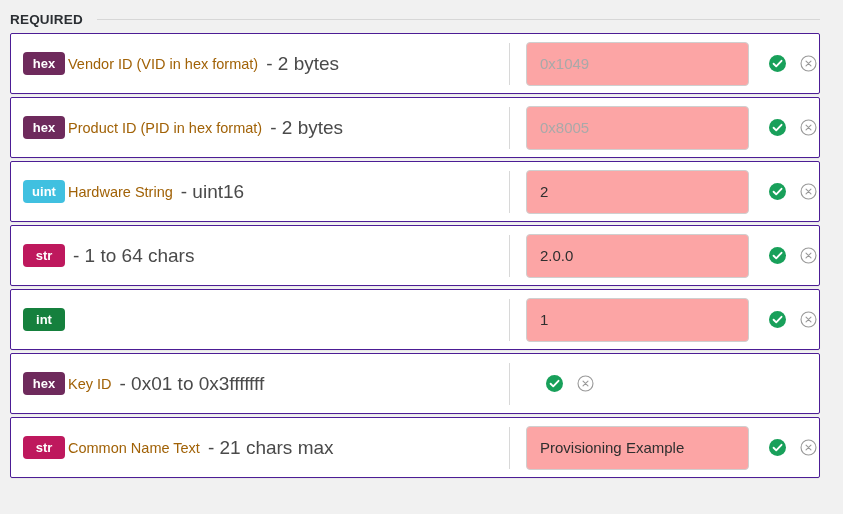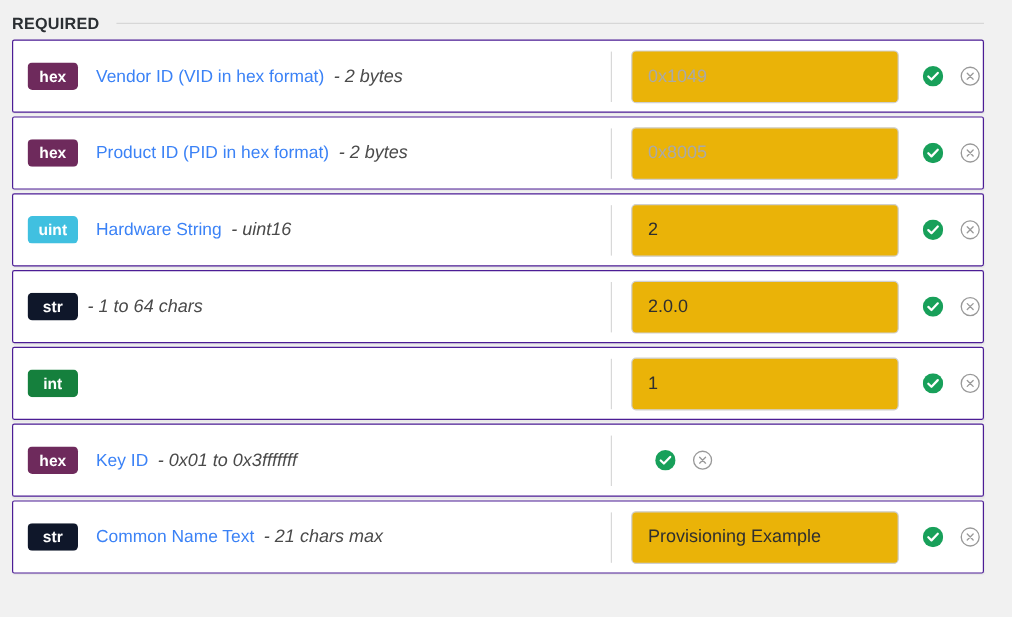--- a/index.html
+++ b/index.html
@@ -84,33 +84,32 @@
     border-radius: 4px;
     color: #ffffff;
     font-size: 13px;
     font-weight: bold;
     line-height: 1;
     box-sizing: border-box;
     flex: 0 0 auto;
   }
   .badge-hex  { background: #6e2a5c; }
   .badge-uint { background: #40c0e0; }
-  .badge-str  { background: #0f172a; }
+  .badge-str  { background: #be185d; }
   .badge-int  { background: #15803d; }
 
   .field-label {
-    margin-left: 15px;
+    margin-left: 3px;
     font-size: 14.5px;
-    color: #3b82f6;
+    color: #a16207;
     white-space: nowrap;
   }
   .field-hint {
     margin-left: 8px;
-    font-size: 15px;
-    font-style: italic;
+    font-size: 19px;
     color: #4a4a4a;
     white-space: nowrap;
   }
 
   
   .col-divider {
     width: 1px;
     height: 42px;
     background: #d8d8d8;
     flex: 0 0 1px;
@@ -123,21 +122,21 @@
     flex: 1 1 auto;
     padding-left: 16px;
     padding-right: 10px;
   }
   .text-input {
     width: 223px;
     height: 44px;
     box-sizing: border-box;
     border: 1px solid #cfcfcf;
     border-radius: 4px;
-    background: #eab308;
+    background: #fca5a5;
     padding: 0 13px;
     font-family: "Liberation Sans", sans-serif;
     font-size: 15px;
     color: #2f2f2f;
     outline: none;
   }
   .text-input::placeholder {
     color: #a9a9a9;
     opacity: 1;
   }

